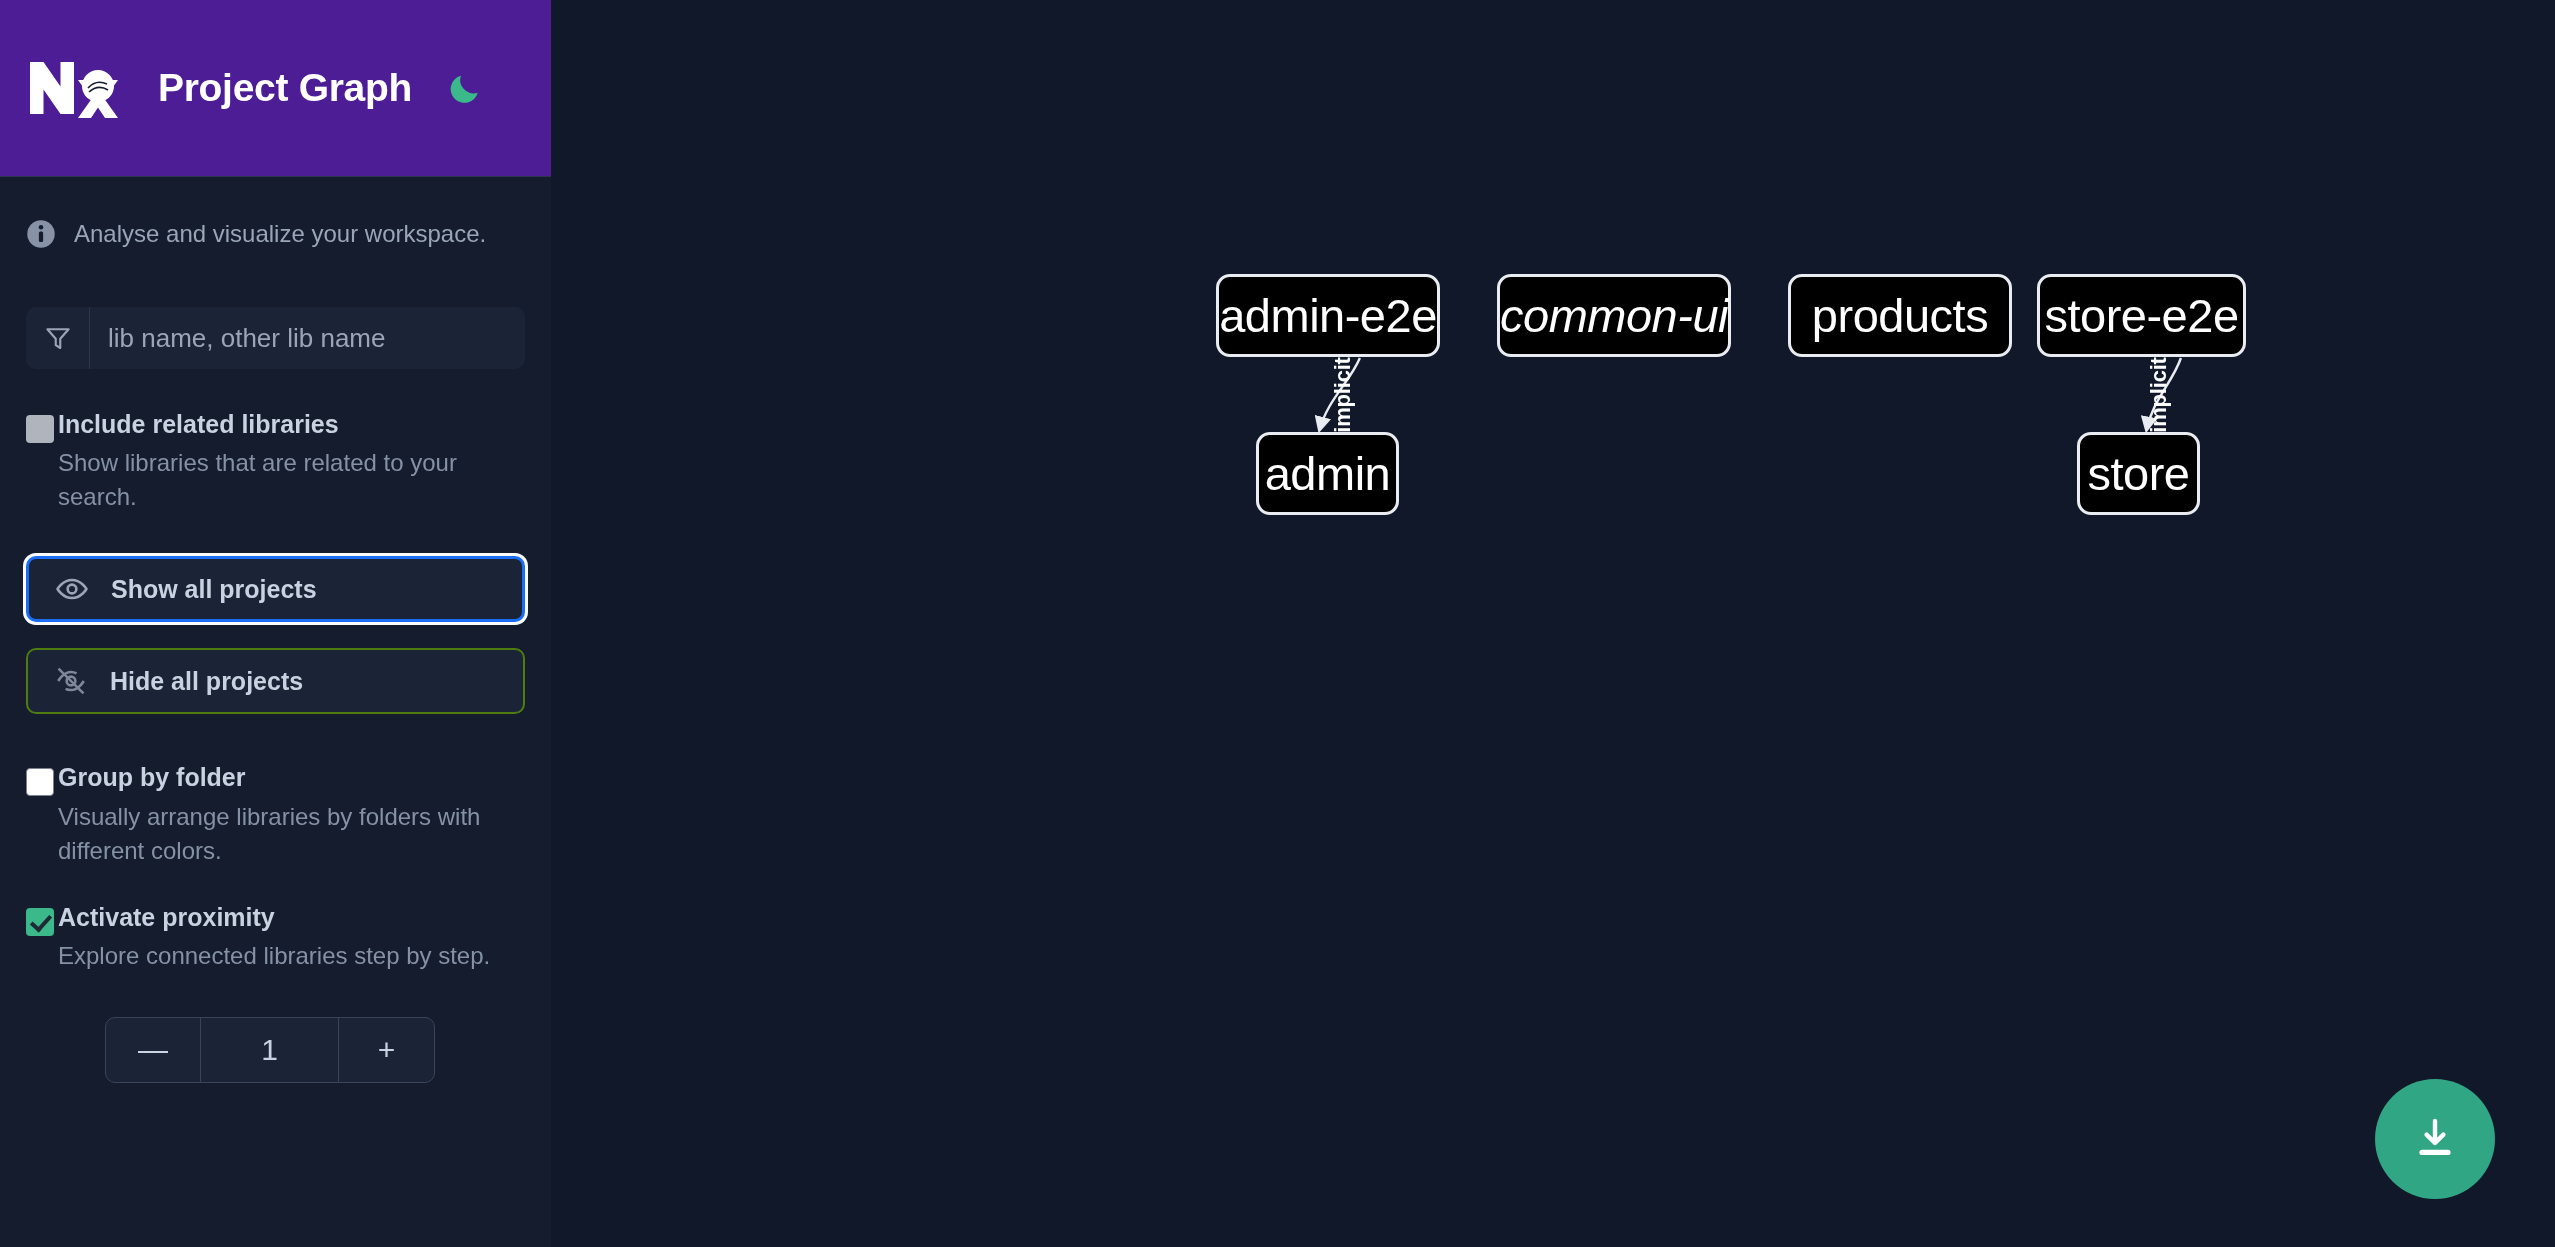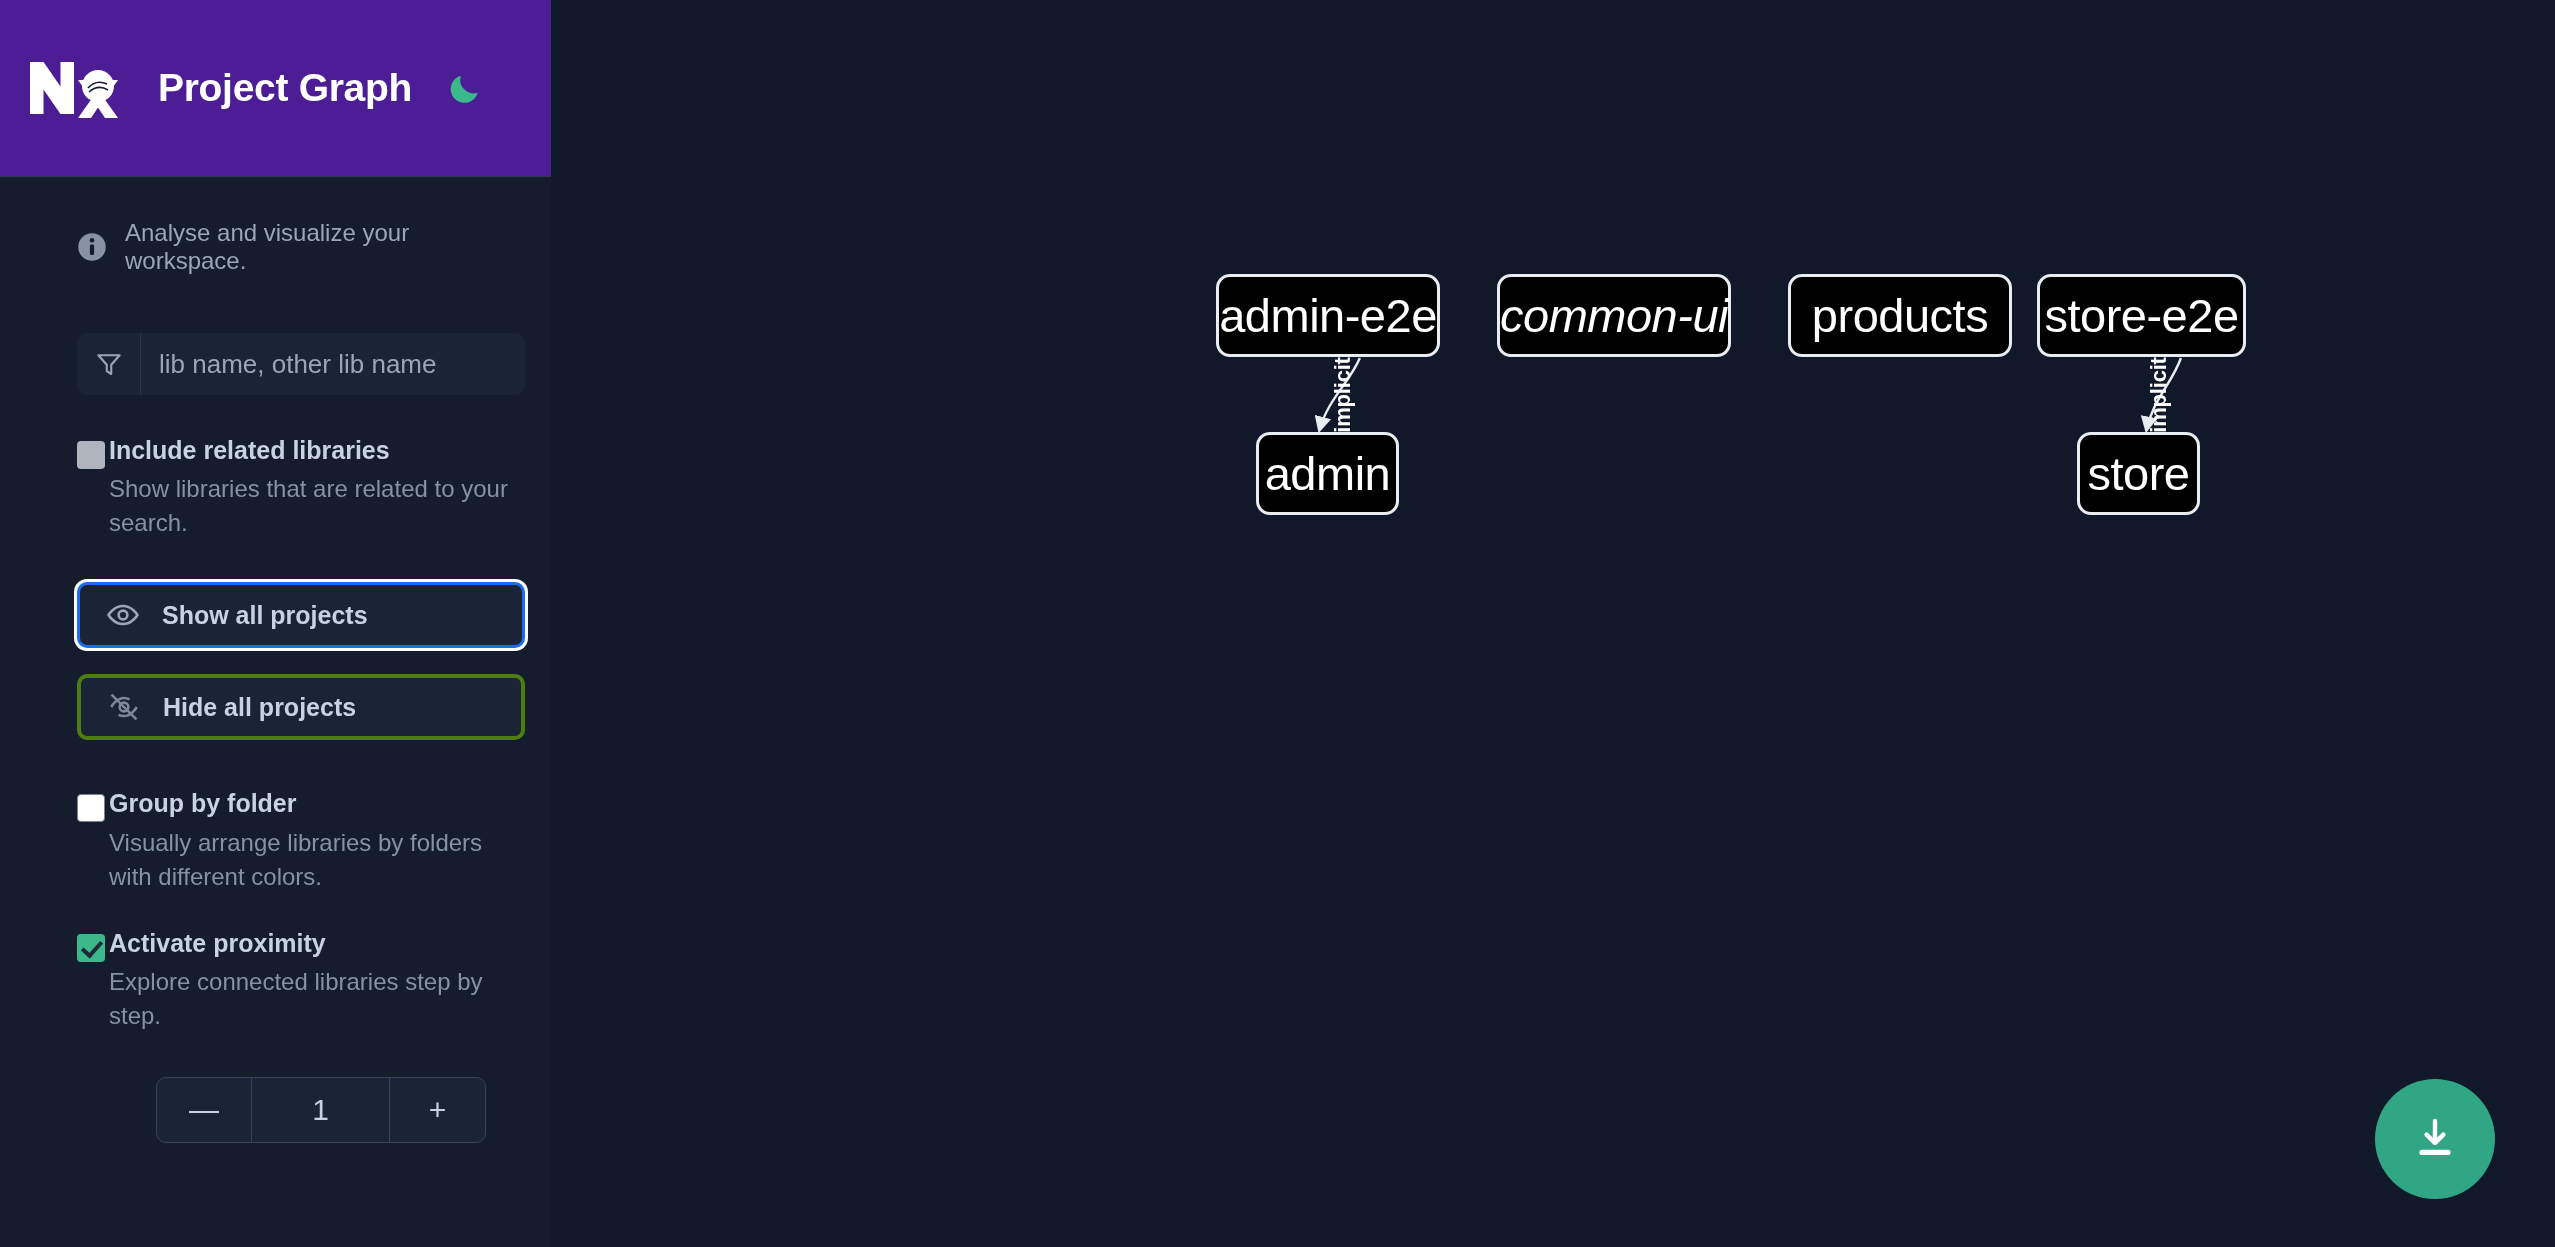--- a/index.html
+++ b/index.html
@@ -49,22 +49,21 @@
     white-space: nowrap;
   }
   .theme-toggle {
     margin-left: 30px;
     width: 46px; height: 46px;
     display: flex; align-items: center; justify-content: center;
     cursor: pointer;
   }
 
   .sidebar-body {
-    padding: 0 0 0 8px;
-    margin-left: 43px;
+    padding: 0 0 0 0;
   }
   .tagline {
     display: flex;
     align-items: center;
     gap: 18px;
     padding: 42px 26px 0 26px;
     color: #9aa5b8;
     font-size: 24px;
   }
   .info-icon { width: 30px; height: 30px; flex: 0 0 30px; }
@@ -141,21 +140,21 @@
     gap: 22px;
     margin: 0 26px;
     height: 66px;
     padding: 0 26px;
     border-radius: 10px;
     background: #1b2436;
     color: #c9d2e0;
     font-size: 25px;
     font-weight: 700;
     cursor: pointer;
-    border: 4px solid #4d7c0f;
+    border: 2px solid #4d7c0f;
   }
   .btn.focused {
     border: 3px solid #1b6ef3;
     box-shadow: 0 0 0 3px #ffffff;
   }
   .btn-show { margin-top: 42px; }
   .btn-hide { margin-top: 26px; }
   .btn .icon { width: 34px; height: 34px; flex: 0 0 34px; display:block; }
 
   .stepper {

